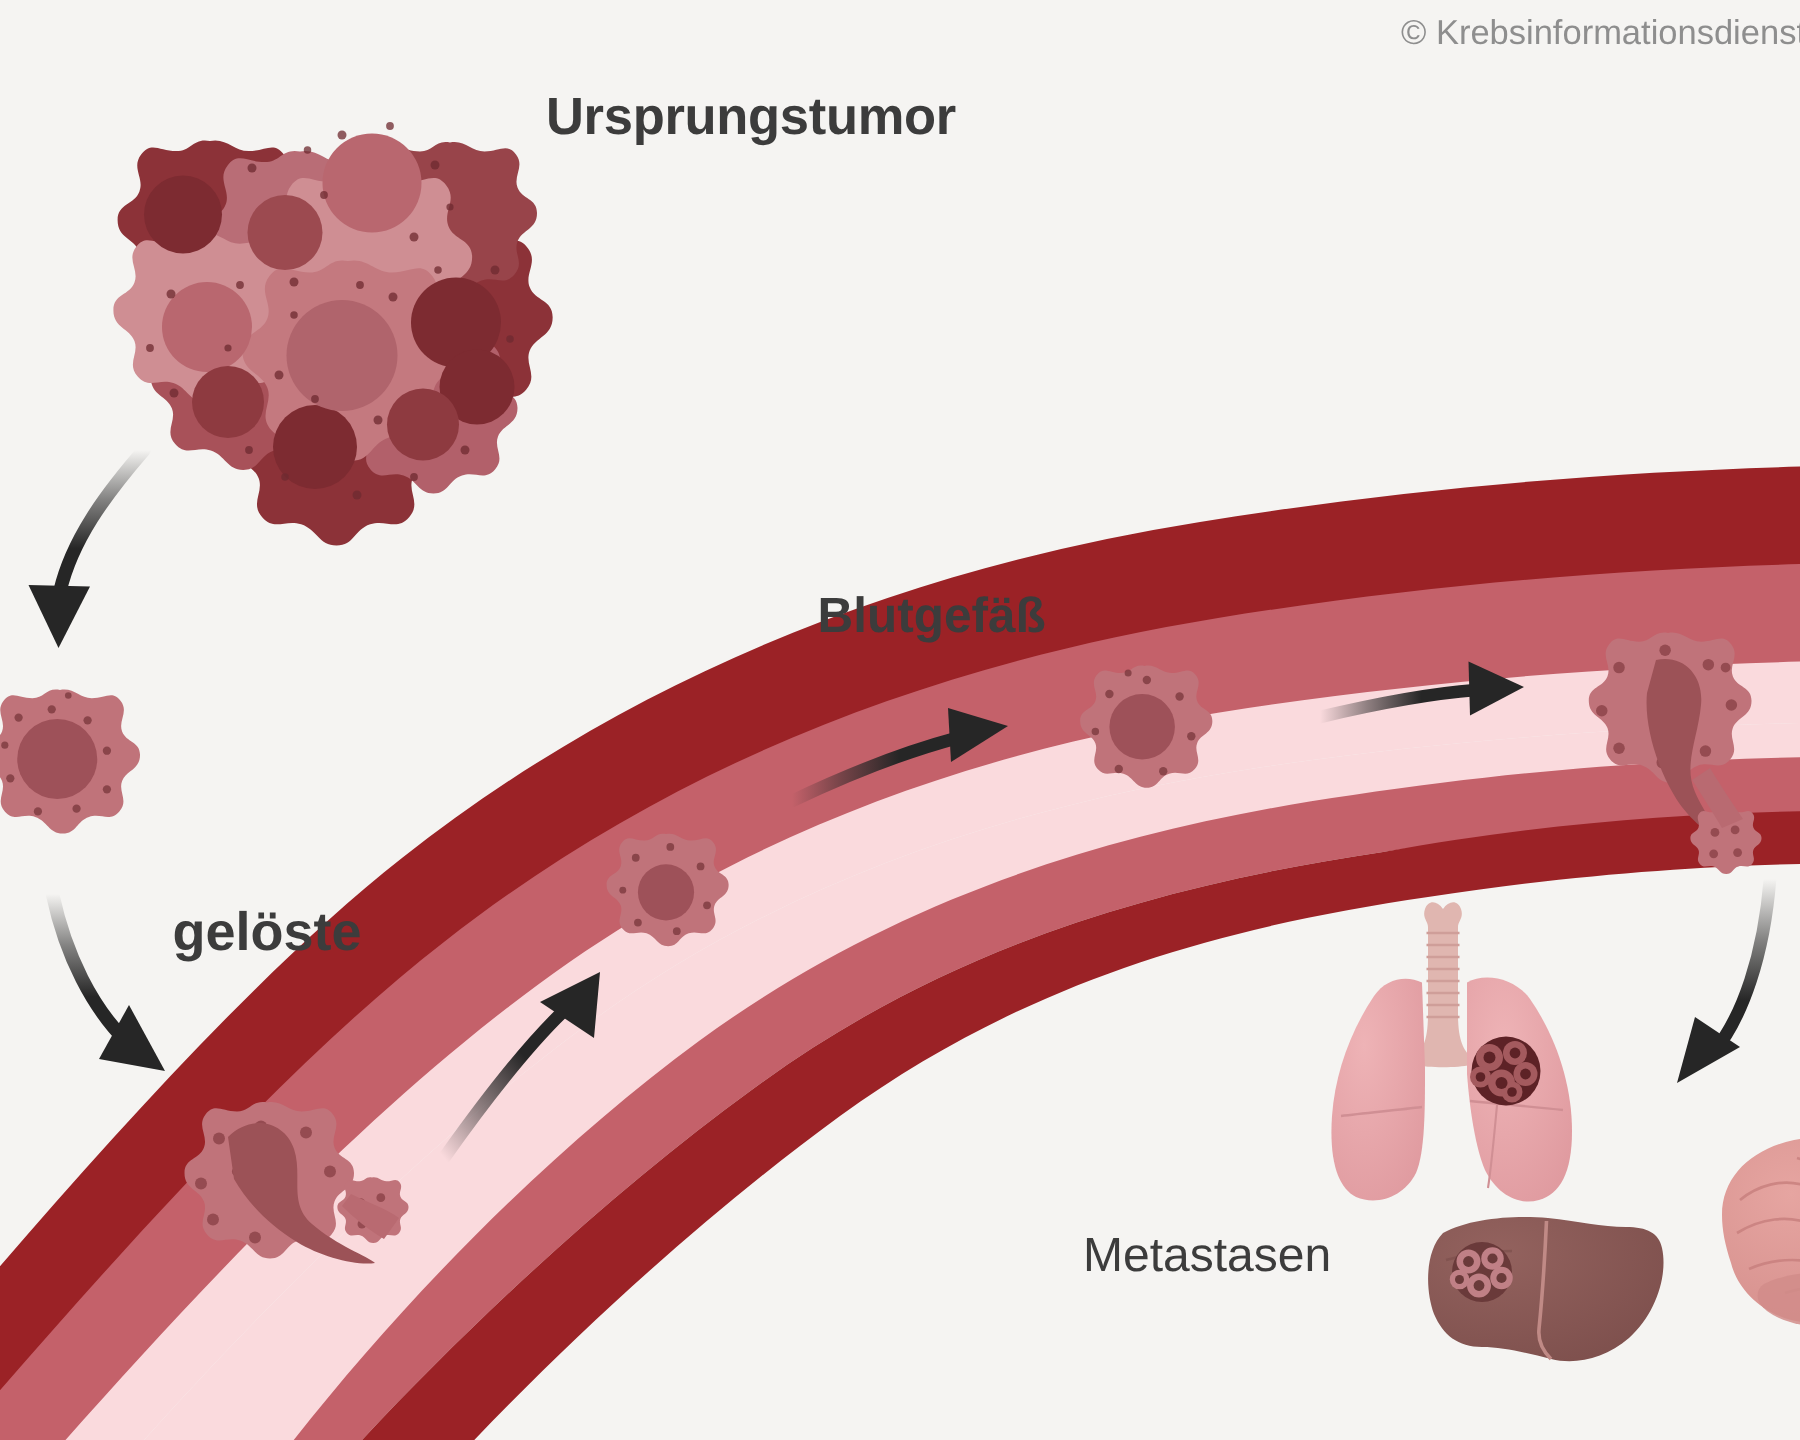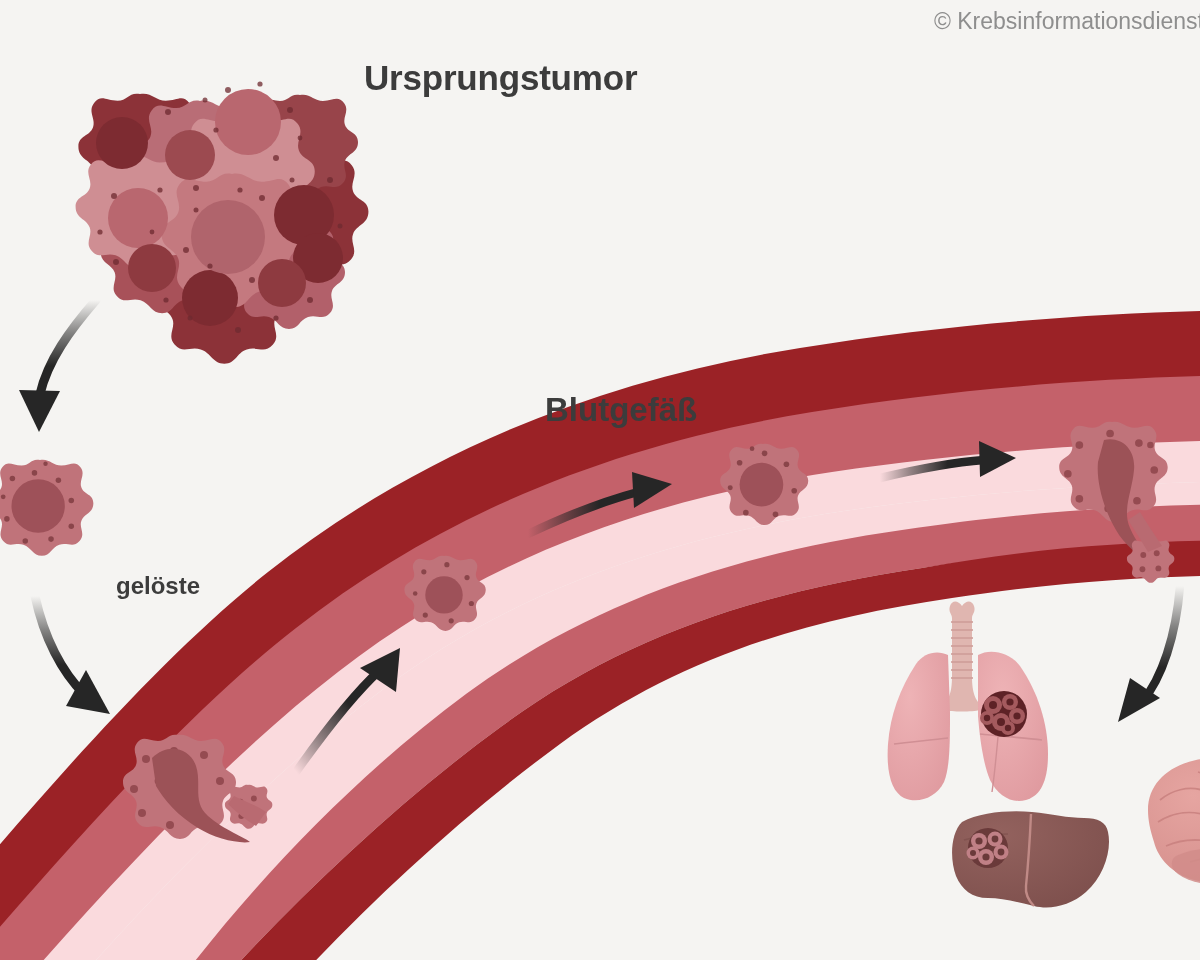--- a/index.html
+++ b/index.html
@@ -36,23 +36,23 @@
     margin-left: 19px;
   }
   .lbl-vessel {
     left: 545px;
     top: 348px;
     font-size: 33px;
     font-weight: bold;
     margin-top: 43px;
   }
   .lbl-cell {
-    left: 52px;
+    left: 72px;
     top: 517px;
-    font-size: 24px;
+    font-size: 36px;
     font-weight: bold;
     text-align: center;
     width: 212px;
   }
   .lbl-meta {
     left: 722px;
     top: 818px;
     font-size: 32px;
     font-weight: normal;
   }
@@ -494,15 +494,16 @@
       <path d="M 1180,586 C 1176,636 1162,678 1142,702" stroke="url(#fadeA)" stroke-width="8.5" fill="none" stroke-linecap="round"></path>
       <path d="M 1118,722 L 1130,678 L 1160,698 Z" fill="#262626"></path>
     </g>
   </svg>
 
   <div class="lbl lbl-tumor">Ursprungstumor</div>
   <div class="lbl lbl-vessel">Blutgefäß</div>
   <div class="lbl lbl-cell">
     <div>gelöste</div>
   </div>
+  <div class="lbl lbl-meta">Metastasen</div>
   <div class="lbl lbl-credit">© Krebsinformationsdienst</div>
 
 </div>
 
 </body></html>

